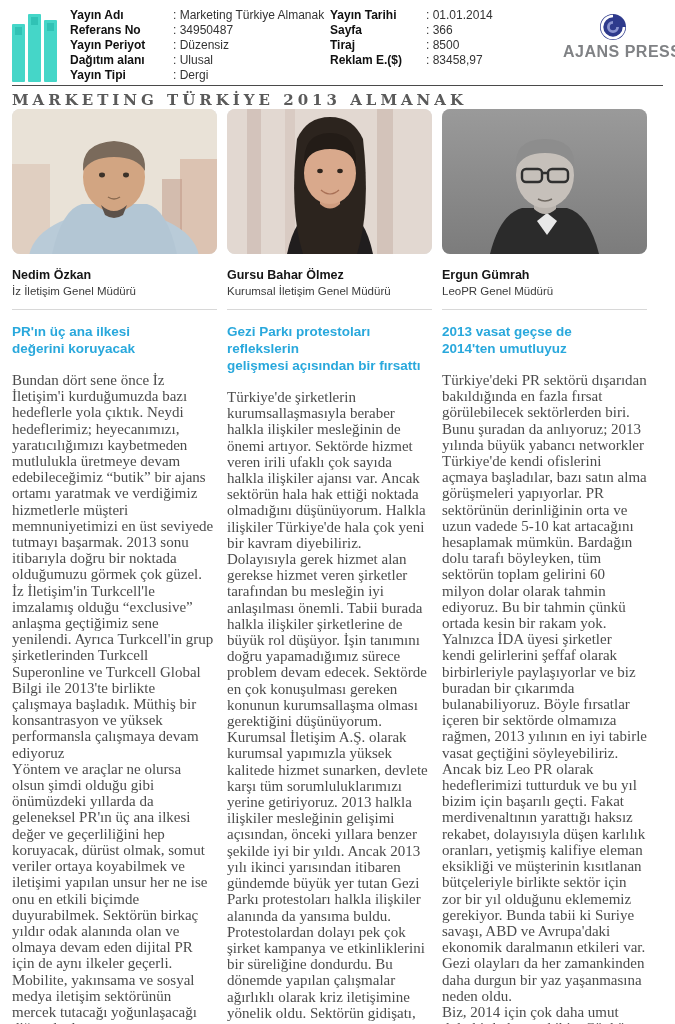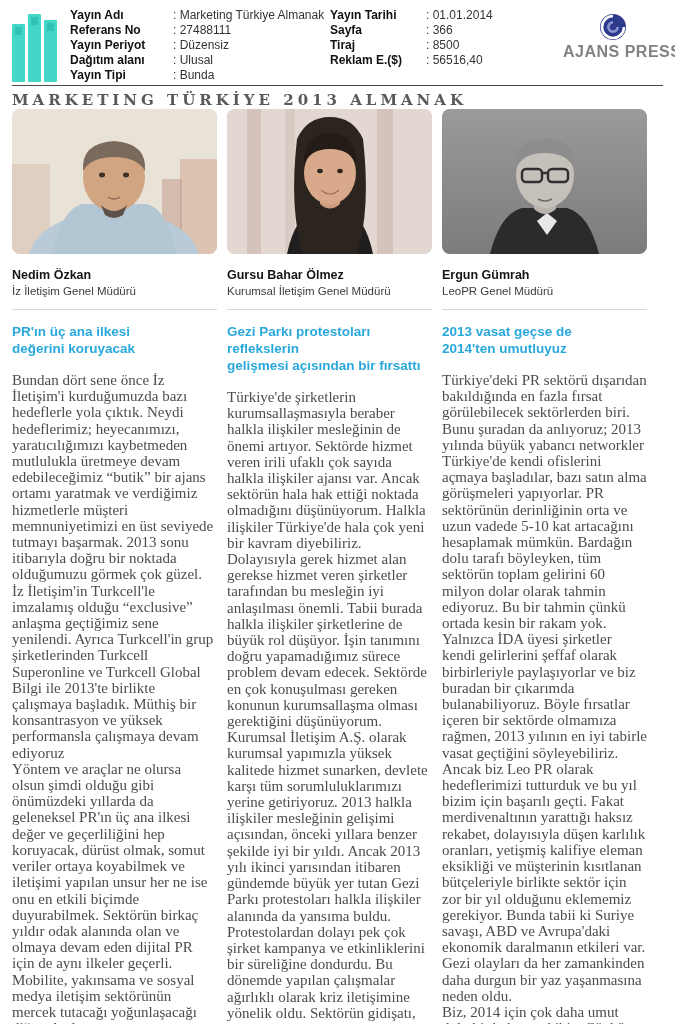--- a/index.html
+++ b/index.html
@@ -59,52 +59,52 @@
       <div class="bar b3"></div>
   </div>
 
   <div class="meta meta-left">
     <div class="row">
         <span class="lbl">Yayın Adı</span>
         <span class="val">: Marketing Türkiye Almanak</span>
       </div>
     <div class="row">
         <span class="lbl">Referans No</span>
-        <span class="val">: 27488111</span>
+        <span class="val">: 34950487</span>
       </div>
     <div class="row">
         <span class="lbl">Yayın Periyot</span>
         <span class="val">: Düzensiz</span>
       </div>
     <div class="row">
         <span class="lbl">Dağıtım alanı</span>
         <span class="val">: Ulusal</span>
       </div>
     <div class="row">
         <span class="lbl">Yayın Tipi</span>
-        <span class="val">: Bunda</span>
+        <span class="val">: Dergi</span>
       </div>
   </div>
 
   <div class="meta meta-right">
     <div class="row">
         <span class="lbl">Yayın Tarihi</span>
         <span class="val">: 01.01.2014</span>
       </div>
     <div class="row">
         <span class="lbl">Sayfa</span>
         <span class="val">: 366</span>
       </div>
     <div class="row">
         <span class="lbl">Tiraj</span>
         <span class="val">: 8500</span>
       </div>
     <div class="row">
         <span class="lbl">Reklam E.($)</span>
-        <span class="val">: 56516,40</span>
+        <span class="val">: 83458,97</span>
       </div>
   </div>
 
   <div class="logo">
     <svg width="30" height="30" viewBox="0 0 30 30">
       <circle cx="15" cy="15" r="13" fill="#2e3a8c"></circle>
       <path d="M15 4 a11 11 0 1 0 11 11" fill="none" stroke="#ffffff" stroke-width="2.6"></path>
       <path d="M15 9 a6 6 0 1 0 6 6 L15 15 Z" fill="#8a93cf"></path>
       <circle cx="15" cy="15" r="3.2" fill="#2e3a8c"></circle>
     </svg>

